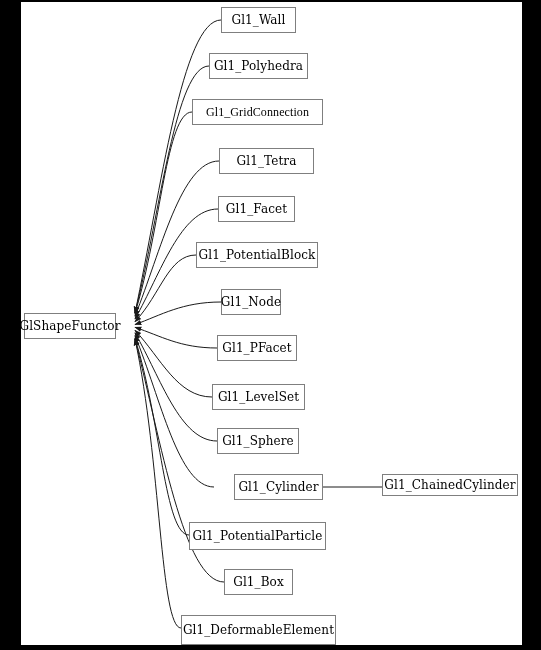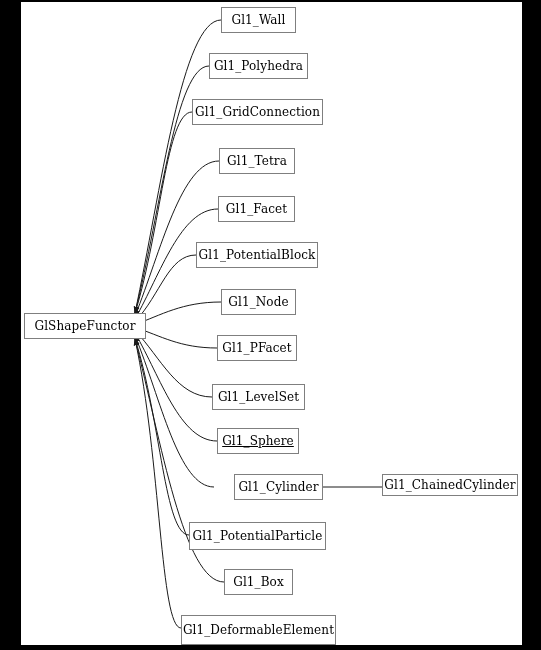--- a/index.html
+++ b/index.html
@@ -84,51 +84,51 @@
         <path d="M 191 395 C 156.35 395, 140 356.2908, 114 328.26" fill="none" stroke="#1a1a1a" stroke-width="1" marker-end="url(#arrow)"></path>
         <path d="M 196 439 C 159.1 439, 140 376.30199999999996, 114 330.9" fill="none" stroke="#1a1a1a" stroke-width="1" marker-end="url(#arrow)"></path>
         <path d="M 193 485 C 157.45 485, 140 397.2228, 114 333.66" fill="none" stroke="#1a1a1a" stroke-width="1" marker-end="url(#arrow)"></path>
         <path d="M 168 533 C 143.7 533, 140 419.0532, 114 336.54" fill="none" stroke="#1a1a1a" stroke-width="1" marker-end="url(#arrow)"></path>
         <path d="M 203 580 C 162.95 580, 140 439.06, 114 337" fill="none" stroke="#1a1a1a" stroke-width="1" marker-end="url(#arrow)"></path>
         <path d="M 160 626 C 139.3 626, 140 458.38, 114 337" fill="none" stroke="#1a1a1a" stroke-width="1" marker-end="url(#arrow)"></path>
         <path d="M 361 485 L 283 485" fill="none" stroke="#1a1a1a" stroke-width="1" marker-end="url(#arrow)"></path>
       </svg>
 
     <div id="node-layer">
-        <div class="node-box base" style="left: 3px; top: 311px; width: 122px; height: 26px;">
+        <div class="node-box base" style="left: 3px; top: 311px; width: 92px; height: 26px;">
           <span>GlShapeFunctor</span>
         </div>
         <div class="node-box" style="left: 200px; top: 5px; width: 75px; height: 26px;">
           <span>Gl1_Wall</span>
         </div>
         <div class="node-box" style="left: 188px; top: 51px; width: 99px; height: 26px;">
           <span>Gl1_Polyhedra</span>
         </div>
-        <div class="node-box" style="left: 171px; top: 97px; width: 131px; height: 26px;">
+        <div class="node-box" style="left: 171px; top: 97px; width: 131px; height: 26px; font-family: Liberation Serif, serif;">
           <span>Gl1_GridConnection</span>
         </div>
-        <div class="node-box" style="left: 198px; top: 146px; width: 76px; height: 26px;">
+        <div class="node-box" style="left: 198px; top: 146px; width: 95px; height: 26px;">
           <span>Gl1_Tetra</span>
         </div>
         <div class="node-box" style="left: 197px; top: 194px; width: 77px; height: 26px;">
           <span>Gl1_Facet</span>
         </div>
         <div class="node-box" style="left: 175px; top: 240px; width: 122px; height: 26px;">
           <span>Gl1_PotentialBlock</span>
         </div>
-        <div class="node-box" style="left: 200px; top: 287px; width: 75px; height: 26px;">
+        <div class="node-box" style="left: 200px; top: 287px; width: 60px; height: 26px;">
           <span>Gl1_Node</span>
         </div>
         <div class="node-box" style="left: 196px; top: 333px; width: 80px; height: 26px;">
           <span>Gl1_PFacet</span>
         </div>
         <div class="node-box" style="left: 191px; top: 382px; width: 93px; height: 26px;">
           <span>Gl1_LevelSet</span>
         </div>
-        <div class="node-box" style="left: 196px; top: 426px; width: 82px; height: 26px; text-decoration: underline;">
+        <div class="node-box" style="left: 196px; top: 426px; width: 82px; height: 26px;">
           <span>Gl1_Sphere</span>
         </div>
         <div class="node-box" style="left: 193px; top: 472px; width: 89px; height: 26px; margin-left: 20px;">
           <span>Gl1_Cylinder</span>
         </div>
         <div class="node-box" style="left: 168px; top: 520px; width: 137px; height: 28px;">
           <span>Gl1_PotentialParticle</span>
         </div>
         <div class="node-box" style="left: 203px; top: 567px; width: 69px; height: 26px;">
           <span>Gl1_Box</span>

